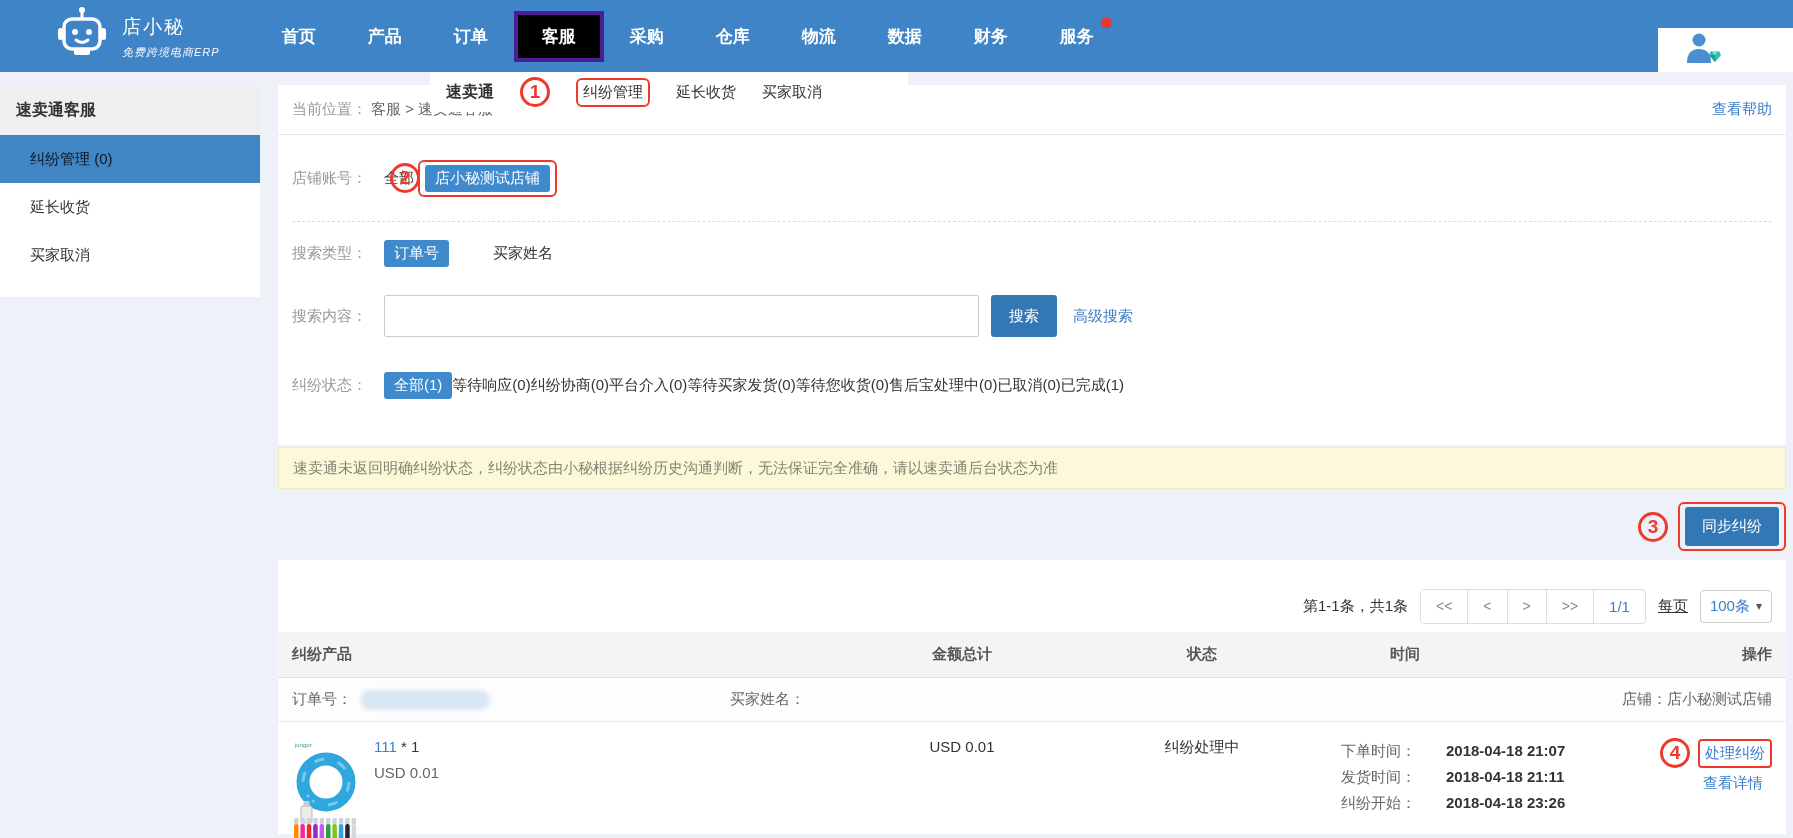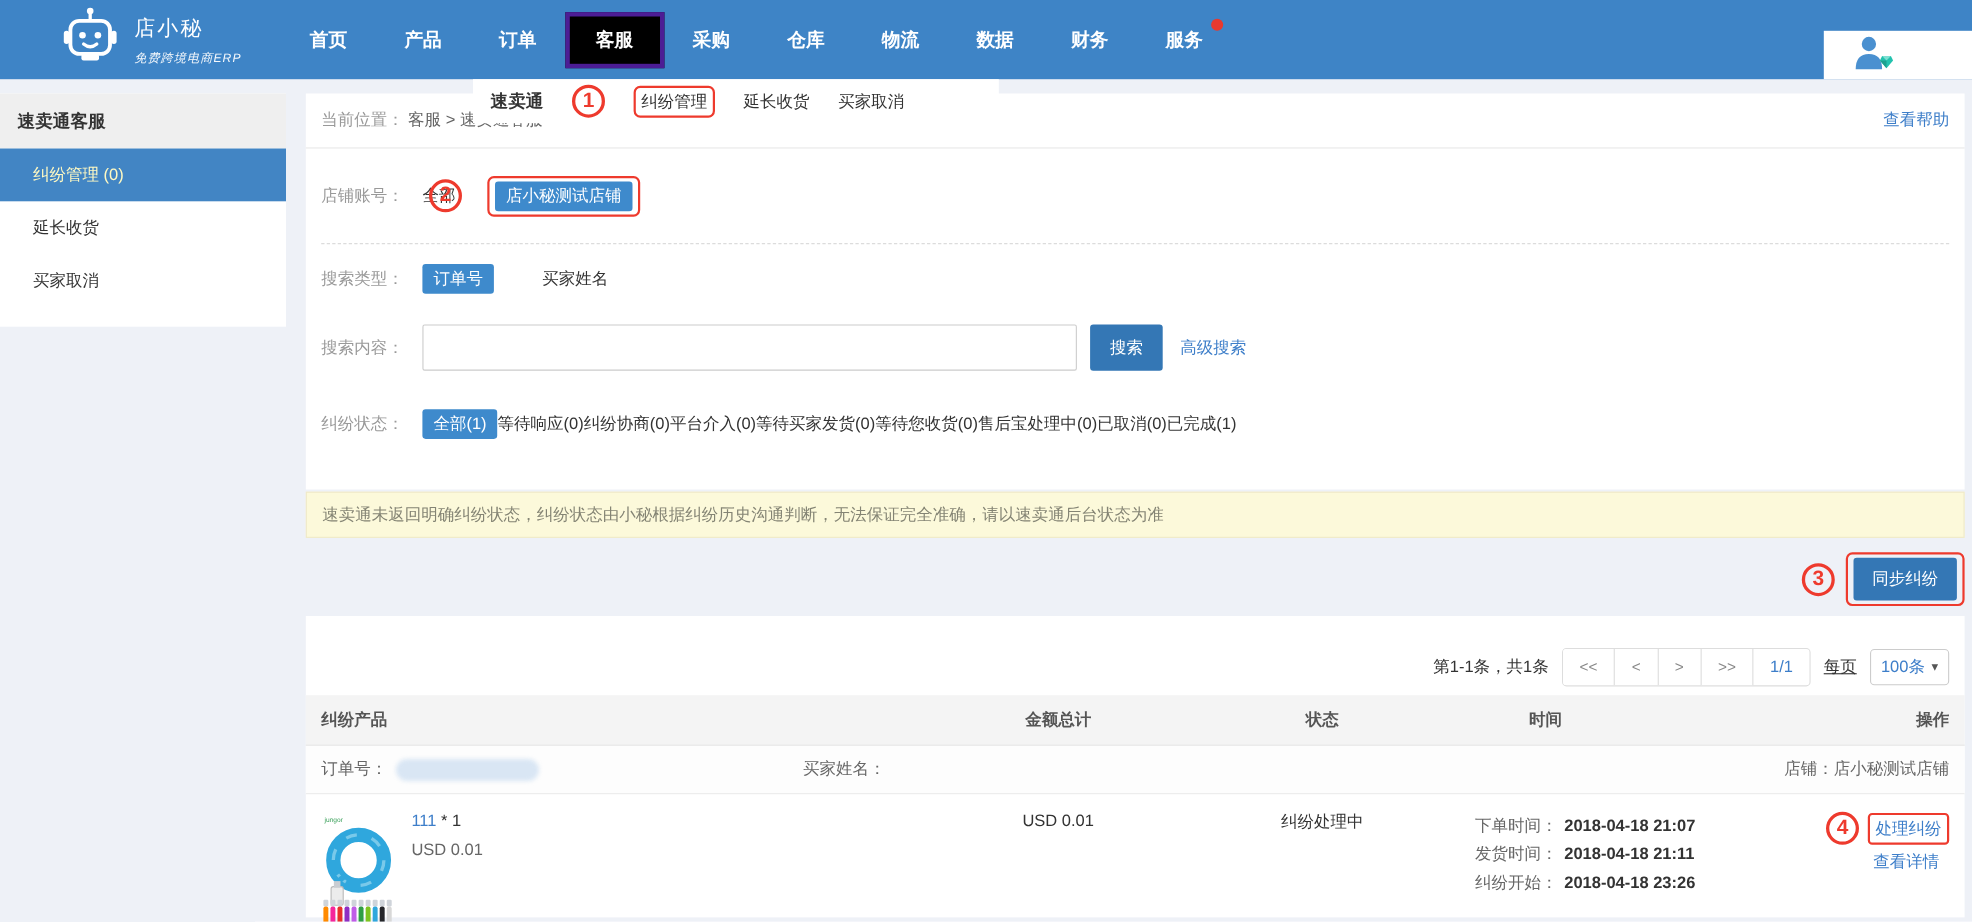--- a/index.html
+++ b/index.html
@@ -25,21 +25,21 @@
   .dropdown > * { margin-right:26px; }
 
   
   .ann-circle { width:30px; height:30px; border:3px solid #ee3a2d; border-radius:50%; color:#ee3a2d; font-size:19px; font-weight:bold; display:inline-flex; align-items:center; justify-content:center; flex:none; background:transparent; }
   .red-box { display:inline-flex; border:2px solid #ee3a2d; border-radius:6px; padding:3px 5px; align-items:center; }
 
   
   .sidebar { position:absolute; left:0; top:85px; width:260px; background:#fff; padding-bottom:18px; }
   .sidebar-title { height:50px; background:#efefef; display:flex; align-items:center; padding-left:16px; font-size:16px; font-weight:bold; color:#333; }
   .side-item { height:48px; display:flex; align-items:center; padding-left:30px; font-size:15px; color:#333; cursor:pointer; }
-  .side-item.active { background:#4285c4; color:#fef9c3;text-align:right; }
+  .side-item.active { background:#4285c4; color:#0f172a;text-align:right; }
 
   
   .panel { position:absolute; left:278px; width:1508px; background:#fff; }
   .main-panel { top:85px; height:360px; }
   .crumb-row { height:50px; display:flex; align-items:center; padding:0 14px; border-bottom:1px solid #e8e8e8; font-size:15px; }
   .crumb-label { color:#999; }
   .crumb-path { color:#666; margin-left:4px; }
   .help-link { margin-left:auto; color:#3d7ec9; cursor:pointer; }
   .f-row { display:flex; align-items:center; margin:0 14px; font-size:15px; }
   .f-label { color:#999; width:92px; flex:none; }
@@ -90,21 +90,21 @@
   .prow { padding-top:12px; font-size:15px; }
   .pcell { padding-top:4px; }
   .prod-cell { display:flex; }
   .prod-txt { margin-left:16px; }
   .prod-link { color:#3d7ec9; cursor:pointer; text-decoration:none; }
   .prod-qty { color:#333; }
   .prod-price { color:#666; margin-top:9px; }
   .amount-cell { text-align:center; color:#333; }
   .status-cell { text-align:center; color:#333; }
   .time-cell { color:#333; }
-  .time-line { display:flex; line-height:26px; }
+  .time-line { display:flex; line-height:26px;gap:24px; }
   .time-label { width:104px; text-align:right; color:#666; flex:none; }
   .time-value { margin-left:6px; color:#333; font-weight:bold; }
   .ops-cell { display:flex; flex-direction:column; align-items:flex-end; }
   .ops-line1 { display:flex; align-items:center; gap:8px; }
   .op-link { color:#3d7ec9; cursor:pointer; }
   .ops-line2 { margin-top:6px; margin-right:9px; }
 
   .prod-img { width:66px; height:104px; flex:none; cursor:pointer; }
 </style>
 </head>
@@ -171,21 +171,21 @@
     <div class="crumb-row">
       <span class="crumb-label">当前位置：</span>
       <span class="crumb-path">客服 &gt; 速卖通客服</span>
       <span class="help-link">查看帮助</span>
     </div>
 
     <div class="f-row row-shop">
       <span class="f-label">店铺账号：</span>
       <span class="plain-opt">全部</span>
       <span class="ann-circle shop-ann">2</span>
-      <span class="red-box" style="margin-left:29px;">
+      <span class="red-box" style="margin-left:4px;">
         <span class="chip">店小秘测试店铺</span>
       </span>
     </div>
 
     <div class="f-row row-stype">
       <span class="f-label">搜索类型：</span>
       <span class="chip">订单号</span>
       <span class="plain-opt">买家姓名</span>
     </div>
 

